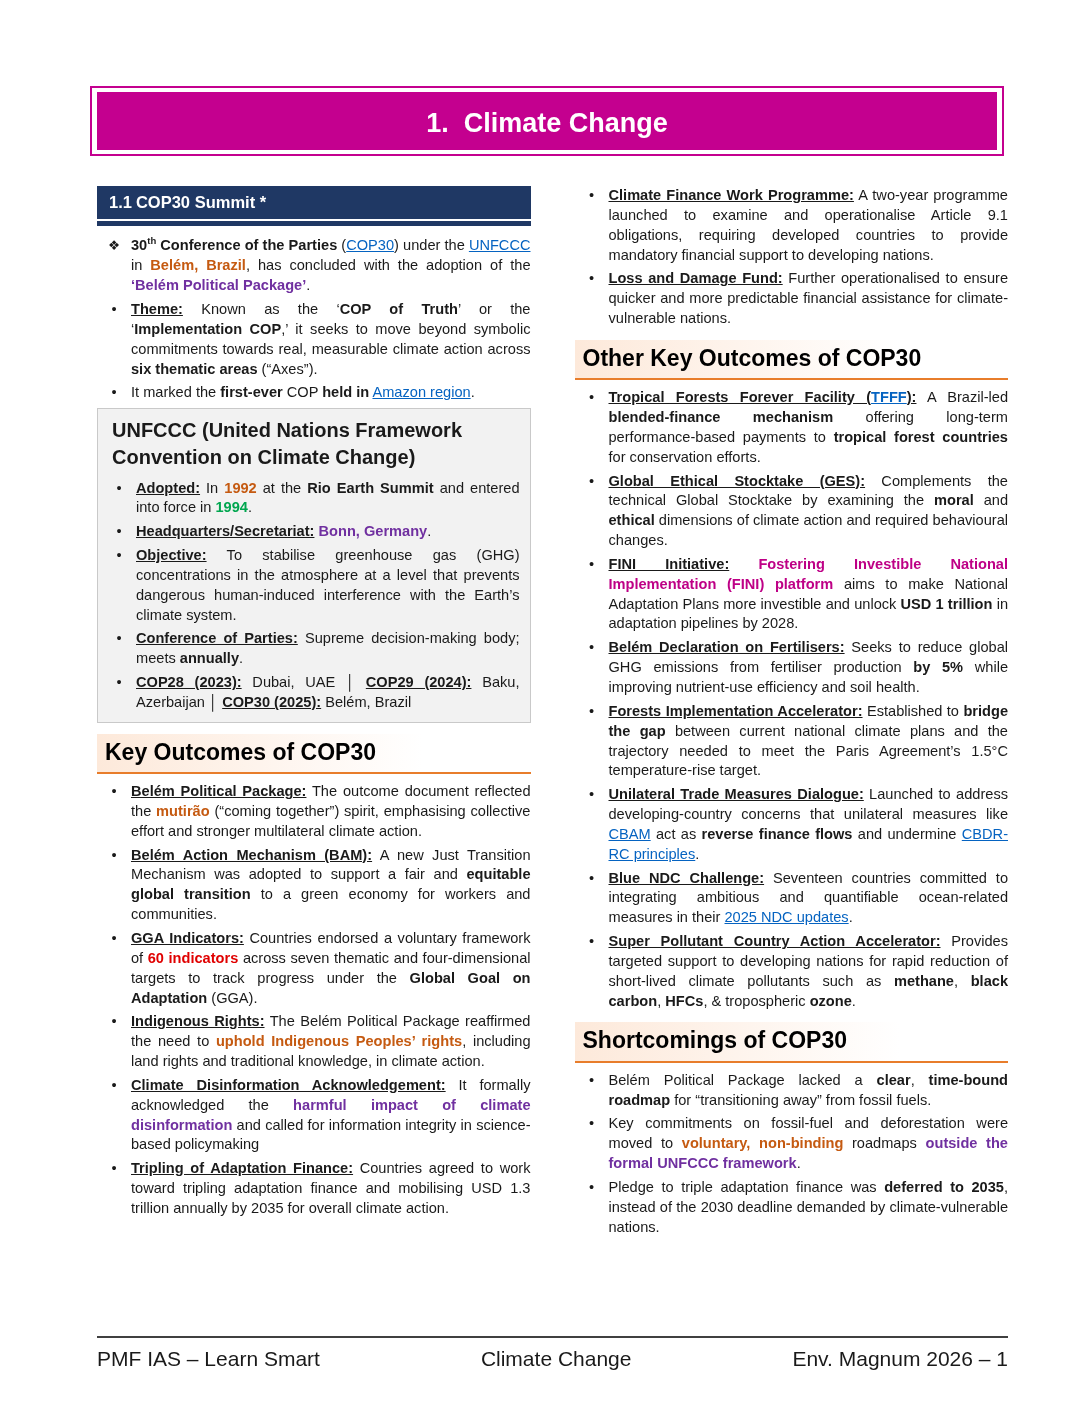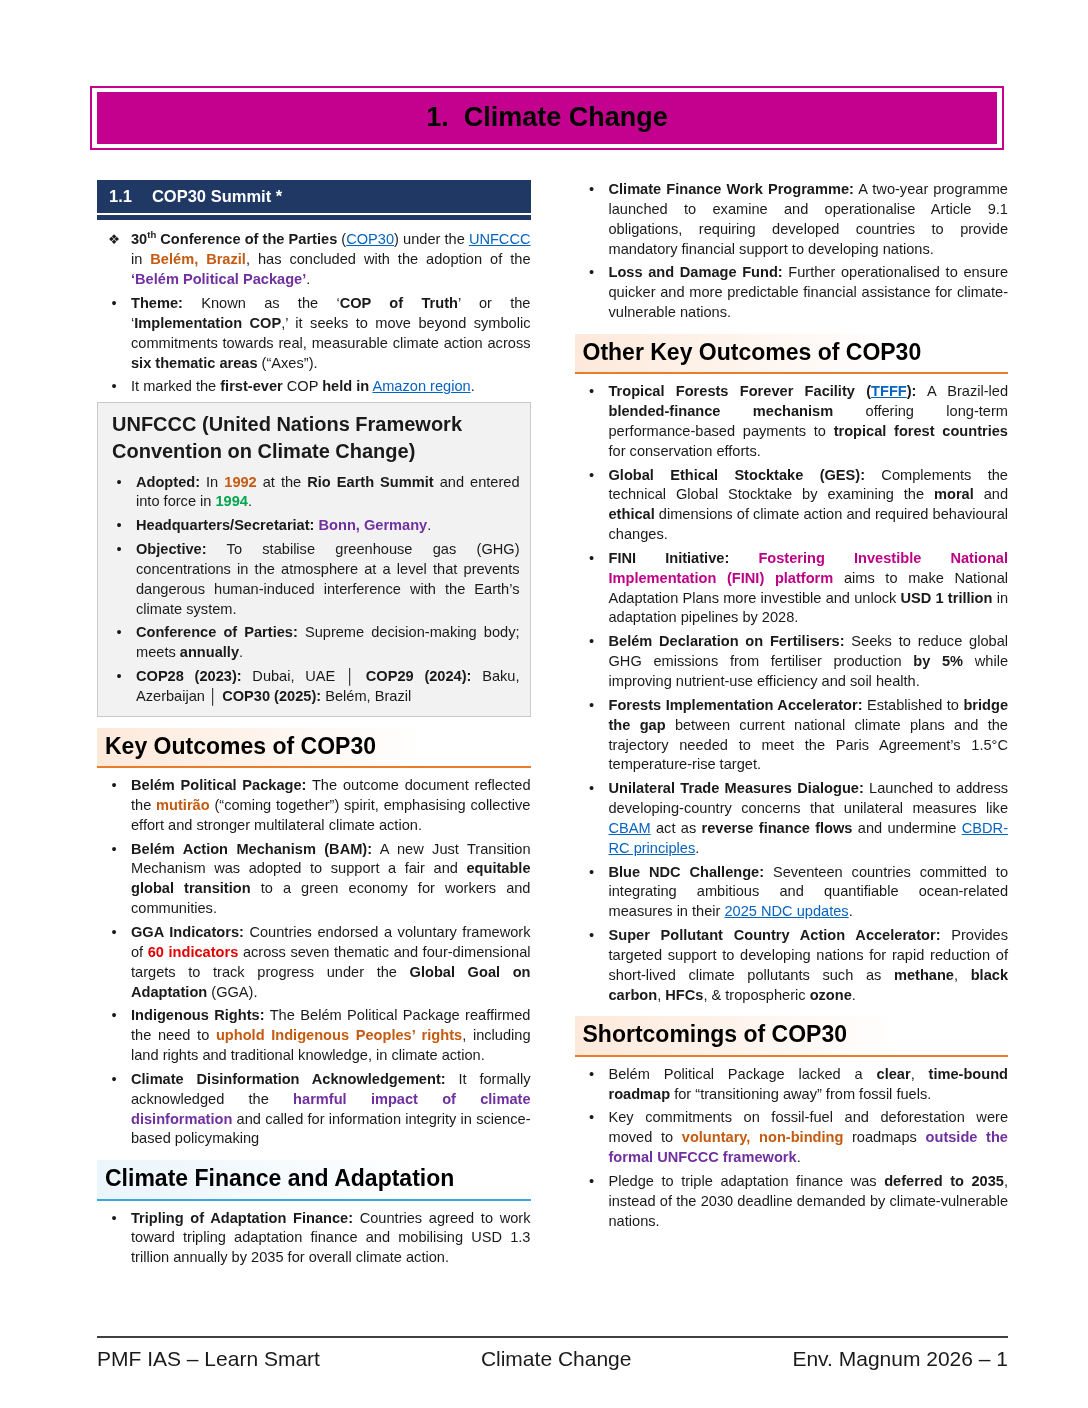--- a/index.html
+++ b/index.html
@@ -14,25 +14,25 @@
   .page { position: absolute; inset: 0; }
 
   
   .banner-outer {
     margin: 86px 84px 0 90px;
     border: 2px solid var(--accent-magenta, #C4008F);
     padding: 4px 5px;
   }
   .banner-inner {
     background: var(--accent-magenta, #C4008F);
-    color: #000000;
+    color: #ffffff;
     font-size: 27px;
     font-weight: bold;
     text-align: center;
-    padding: 10px 0 11px;
+    padding: 16px 0 11px;
     white-space: pre;
   }
 
   
   .columns {
     display: flex;
     gap: 44px;
     margin: 30px 80px 0 97px;
     align-items: flex-start;
   }
@@ -40,21 +40,21 @@
 
   
   .secbar-wrap { margin-bottom: 10px; }
   .secbar {
     background: var(--header-navy, #1F3864);
     color: #fff;
     font-weight: bold;
     font-size: 16.5px;
     padding: 5px 12px 6px;
     display: flex;
-    gap: 20px;
+    gap: 4px;
   }
   .secbar-shadow { height: 5px; background: var(--header-navy, #1F3864); margin-top: 2px; }
 
   
   .colhead {
     font-weight: bold;
     font-size: 23px;
     color: #000;
     padding: 3px 8px 4px;
     margin: 11px 0 8px;
@@ -74,21 +74,21 @@
   .infobox {
     background: var(--box-bg, #F2F2F2);
     border: 1px solid #C9C9C9;
     padding: 8px 10px 5px 4px;
     margin: 5px 0 10px;
   }
   .boxtitle { font-weight: bold; font-size: 20px; padding-left: 10px; margin-bottom: 7px; text-align: left; }
 
   
   .s-b { font-weight: bold; }
-  .s-bu { font-weight: bold; }
+  .s-bu { font-weight: bold; text-decoration: underline; }
   .s-sup { vertical-align: super; font-size: 9.5px; line-height: 0; }
   .s-link { color: var(--link-blue, #0563C1); text-decoration: underline; cursor: pointer; }
   .s-orange { color: var(--text-orange, #C55A11); }
   .s-green { color: var(--text-green, #00A64F); margin-top: 35px; }
   .s-purple { color: var(--text-purple, #7030A0); margin-top: 23px; }
   .s-magenta { color: var(--text-magenta, #BE0086); }
   .s-red { color: var(--text-red, #E00000); }
 
   
   .footer {
@@ -171,21 +171,20 @@
           <div class="btext"><span class="s-bu">GGA Indicators:</span><span> Countries endorsed a voluntary framework of </span><span class="s-b s-red">60 indicators</span><span> across seven thematic and four-dimensional targets to track progress under the </span><span class="s-b">Global Goal on Adaptation</span><span> (GGA).</span></div>
         </div>
         <div class="bullet">
           <span class="marker m-dot">•</span>
           <div class="btext"><span class="s-bu">Indigenous Rights:</span><span> The Belém Political Package reaffirmed the need to </span><span class="s-b s-orange">uphold Indigenous Peoples’ rights</span><span>, including land rights and traditional knowledge, in climate action.</span></div>
         </div>
         <div class="bullet">
           <span class="marker m-dot">•</span>
           <div class="btext"><span class="s-bu">Climate Disinformation Acknowledgement:</span><span> It formally acknowledged the </span><span class="s-b s-purple">harmful impact of climate disinformation</span><span> and called for information integrity in science-based policymaking</span></div>
         </div>
-        <div class="colhead h-blue">Climate Finance and Adaptation</div>
         <div class="bullet">
           <span class="marker m-dot">•</span>
           <div class="btext"><span class="s-bu">Tripling of Adaptation Finance:</span><span> Countries agreed to work toward tripling adaptation finance and mobilising USD 1.3 trillion annually by 2035 for overall climate action.</span></div>
         </div>
       </div>
     <div class="col">
         <div class="bullet">
           <span class="marker m-dot">•</span>
           <div class="btext"><span class="s-bu">Climate Finance Work Programme:</span><span> A two-year programme launched to examine and operationalise Article 9.1 obligations, requiring developed countries to provide mandatory financial support to developing nations.</span></div>
         </div>

